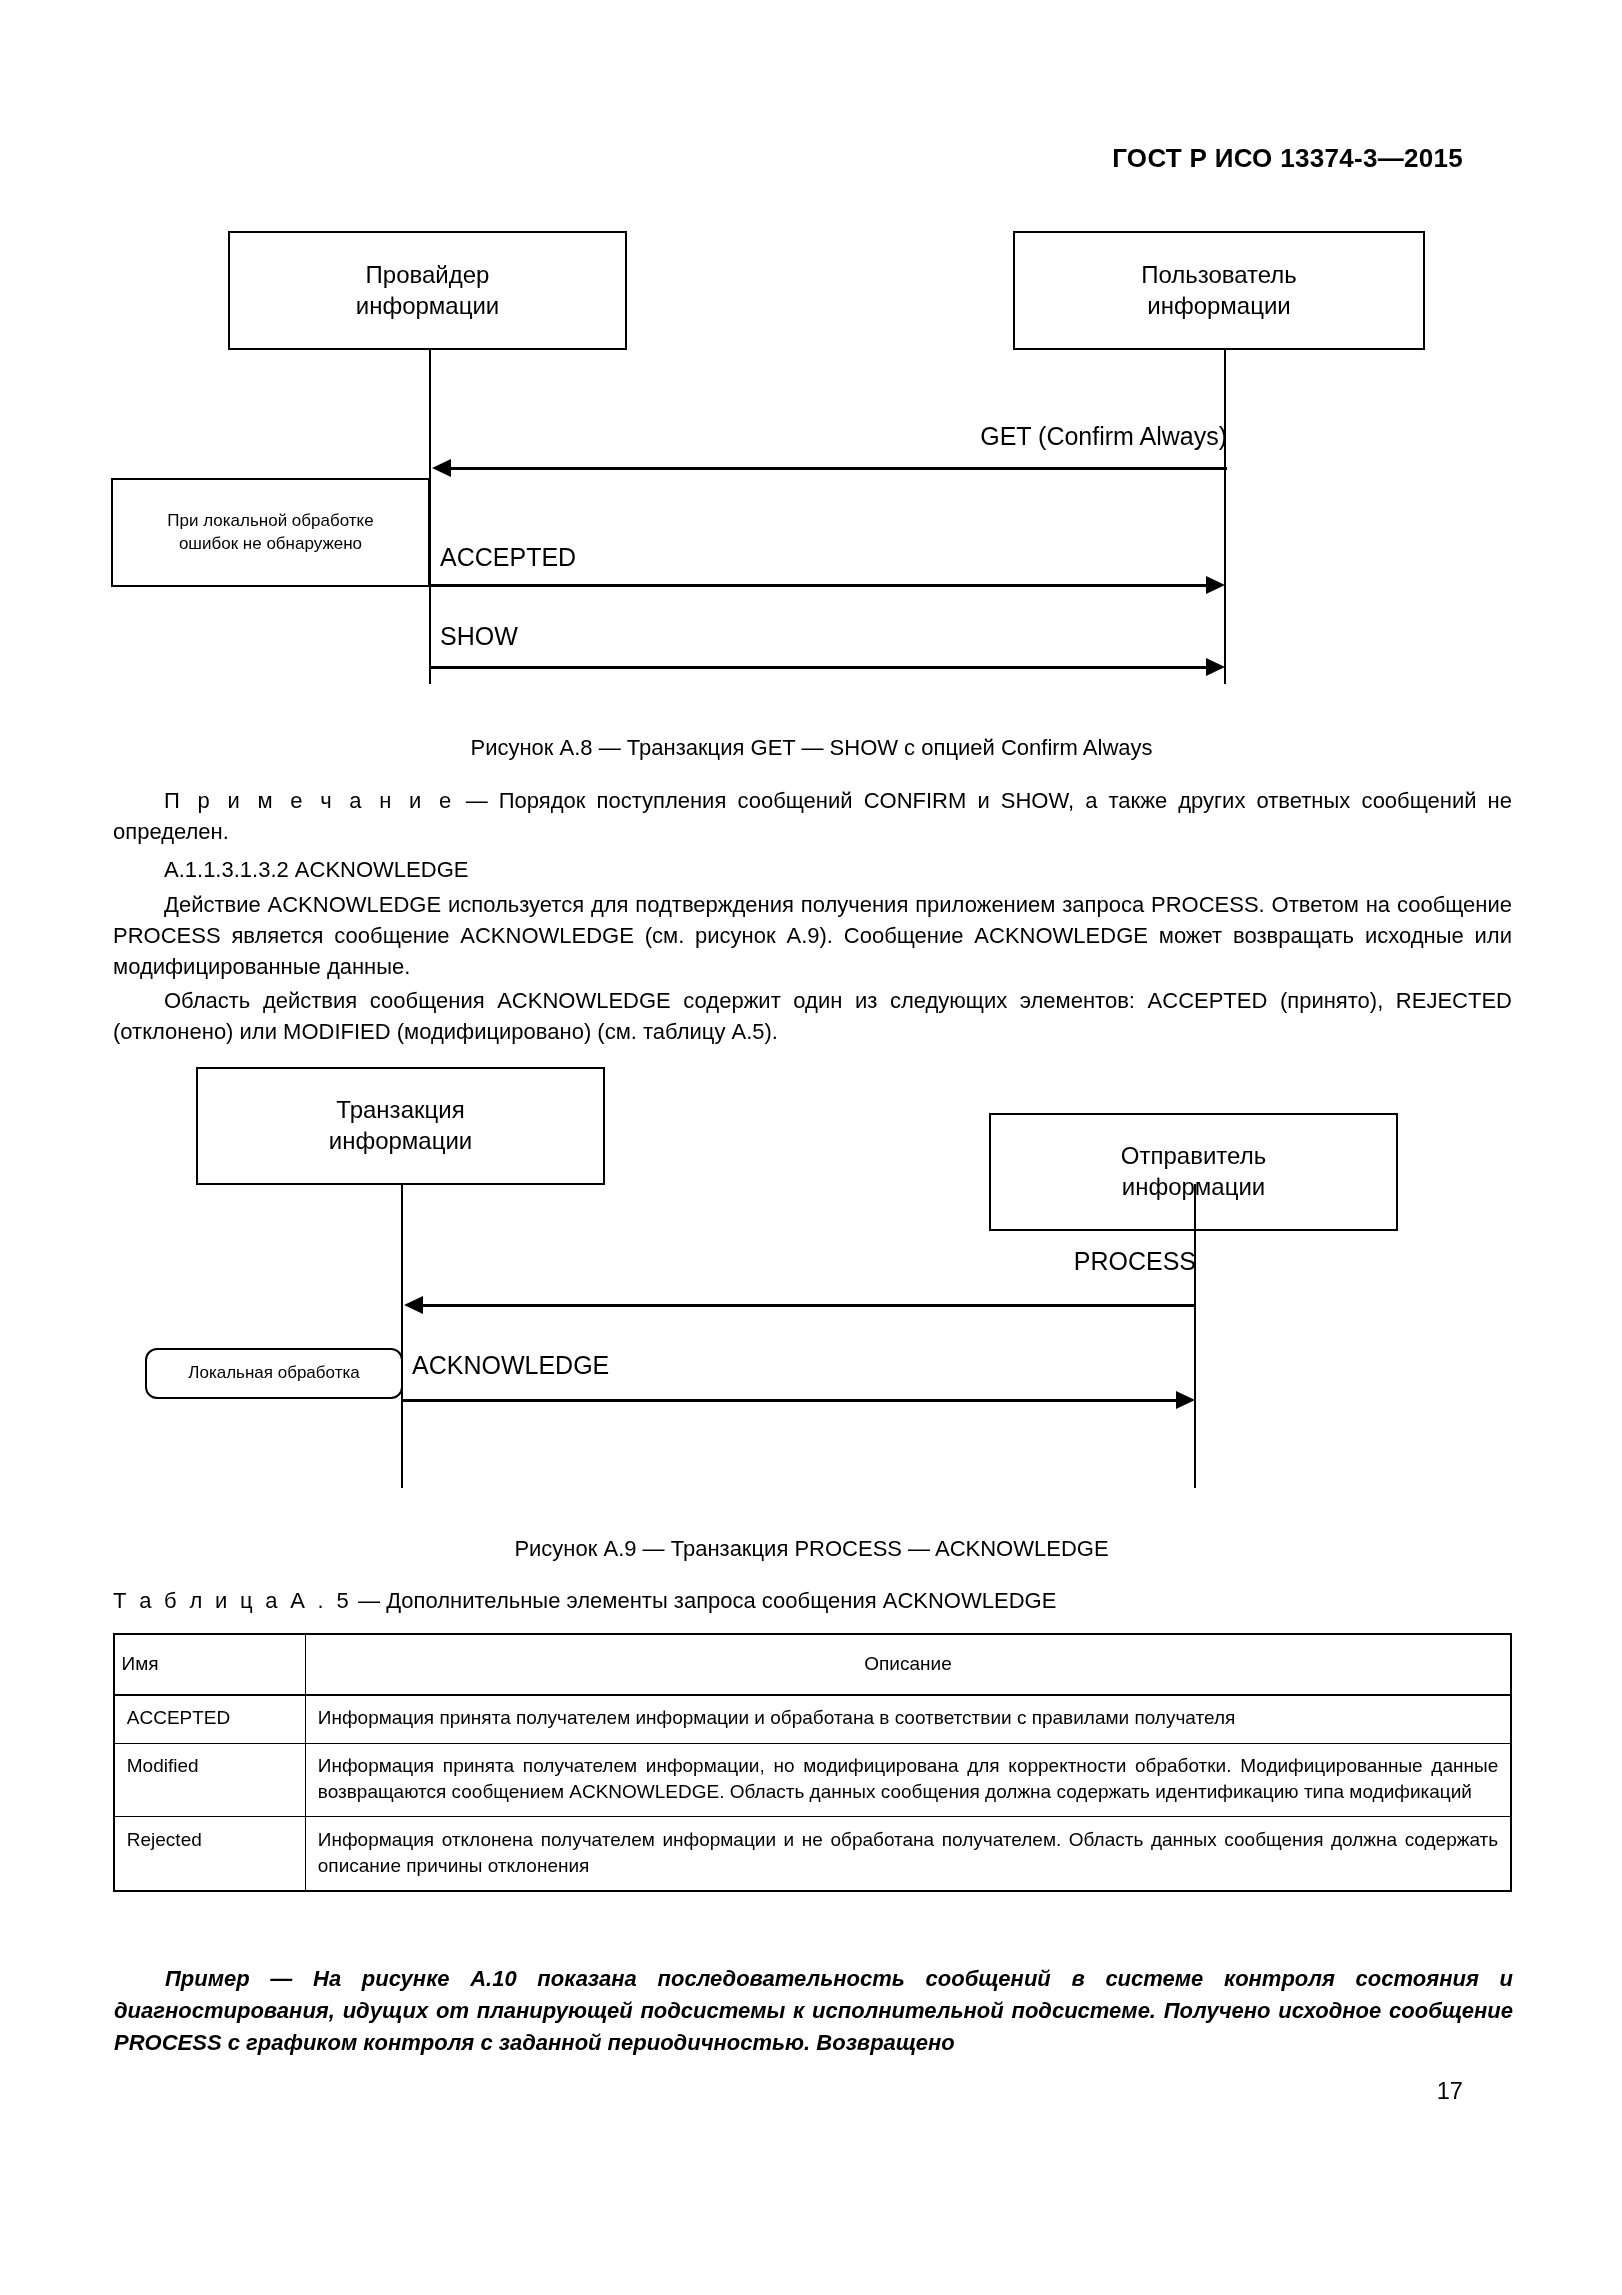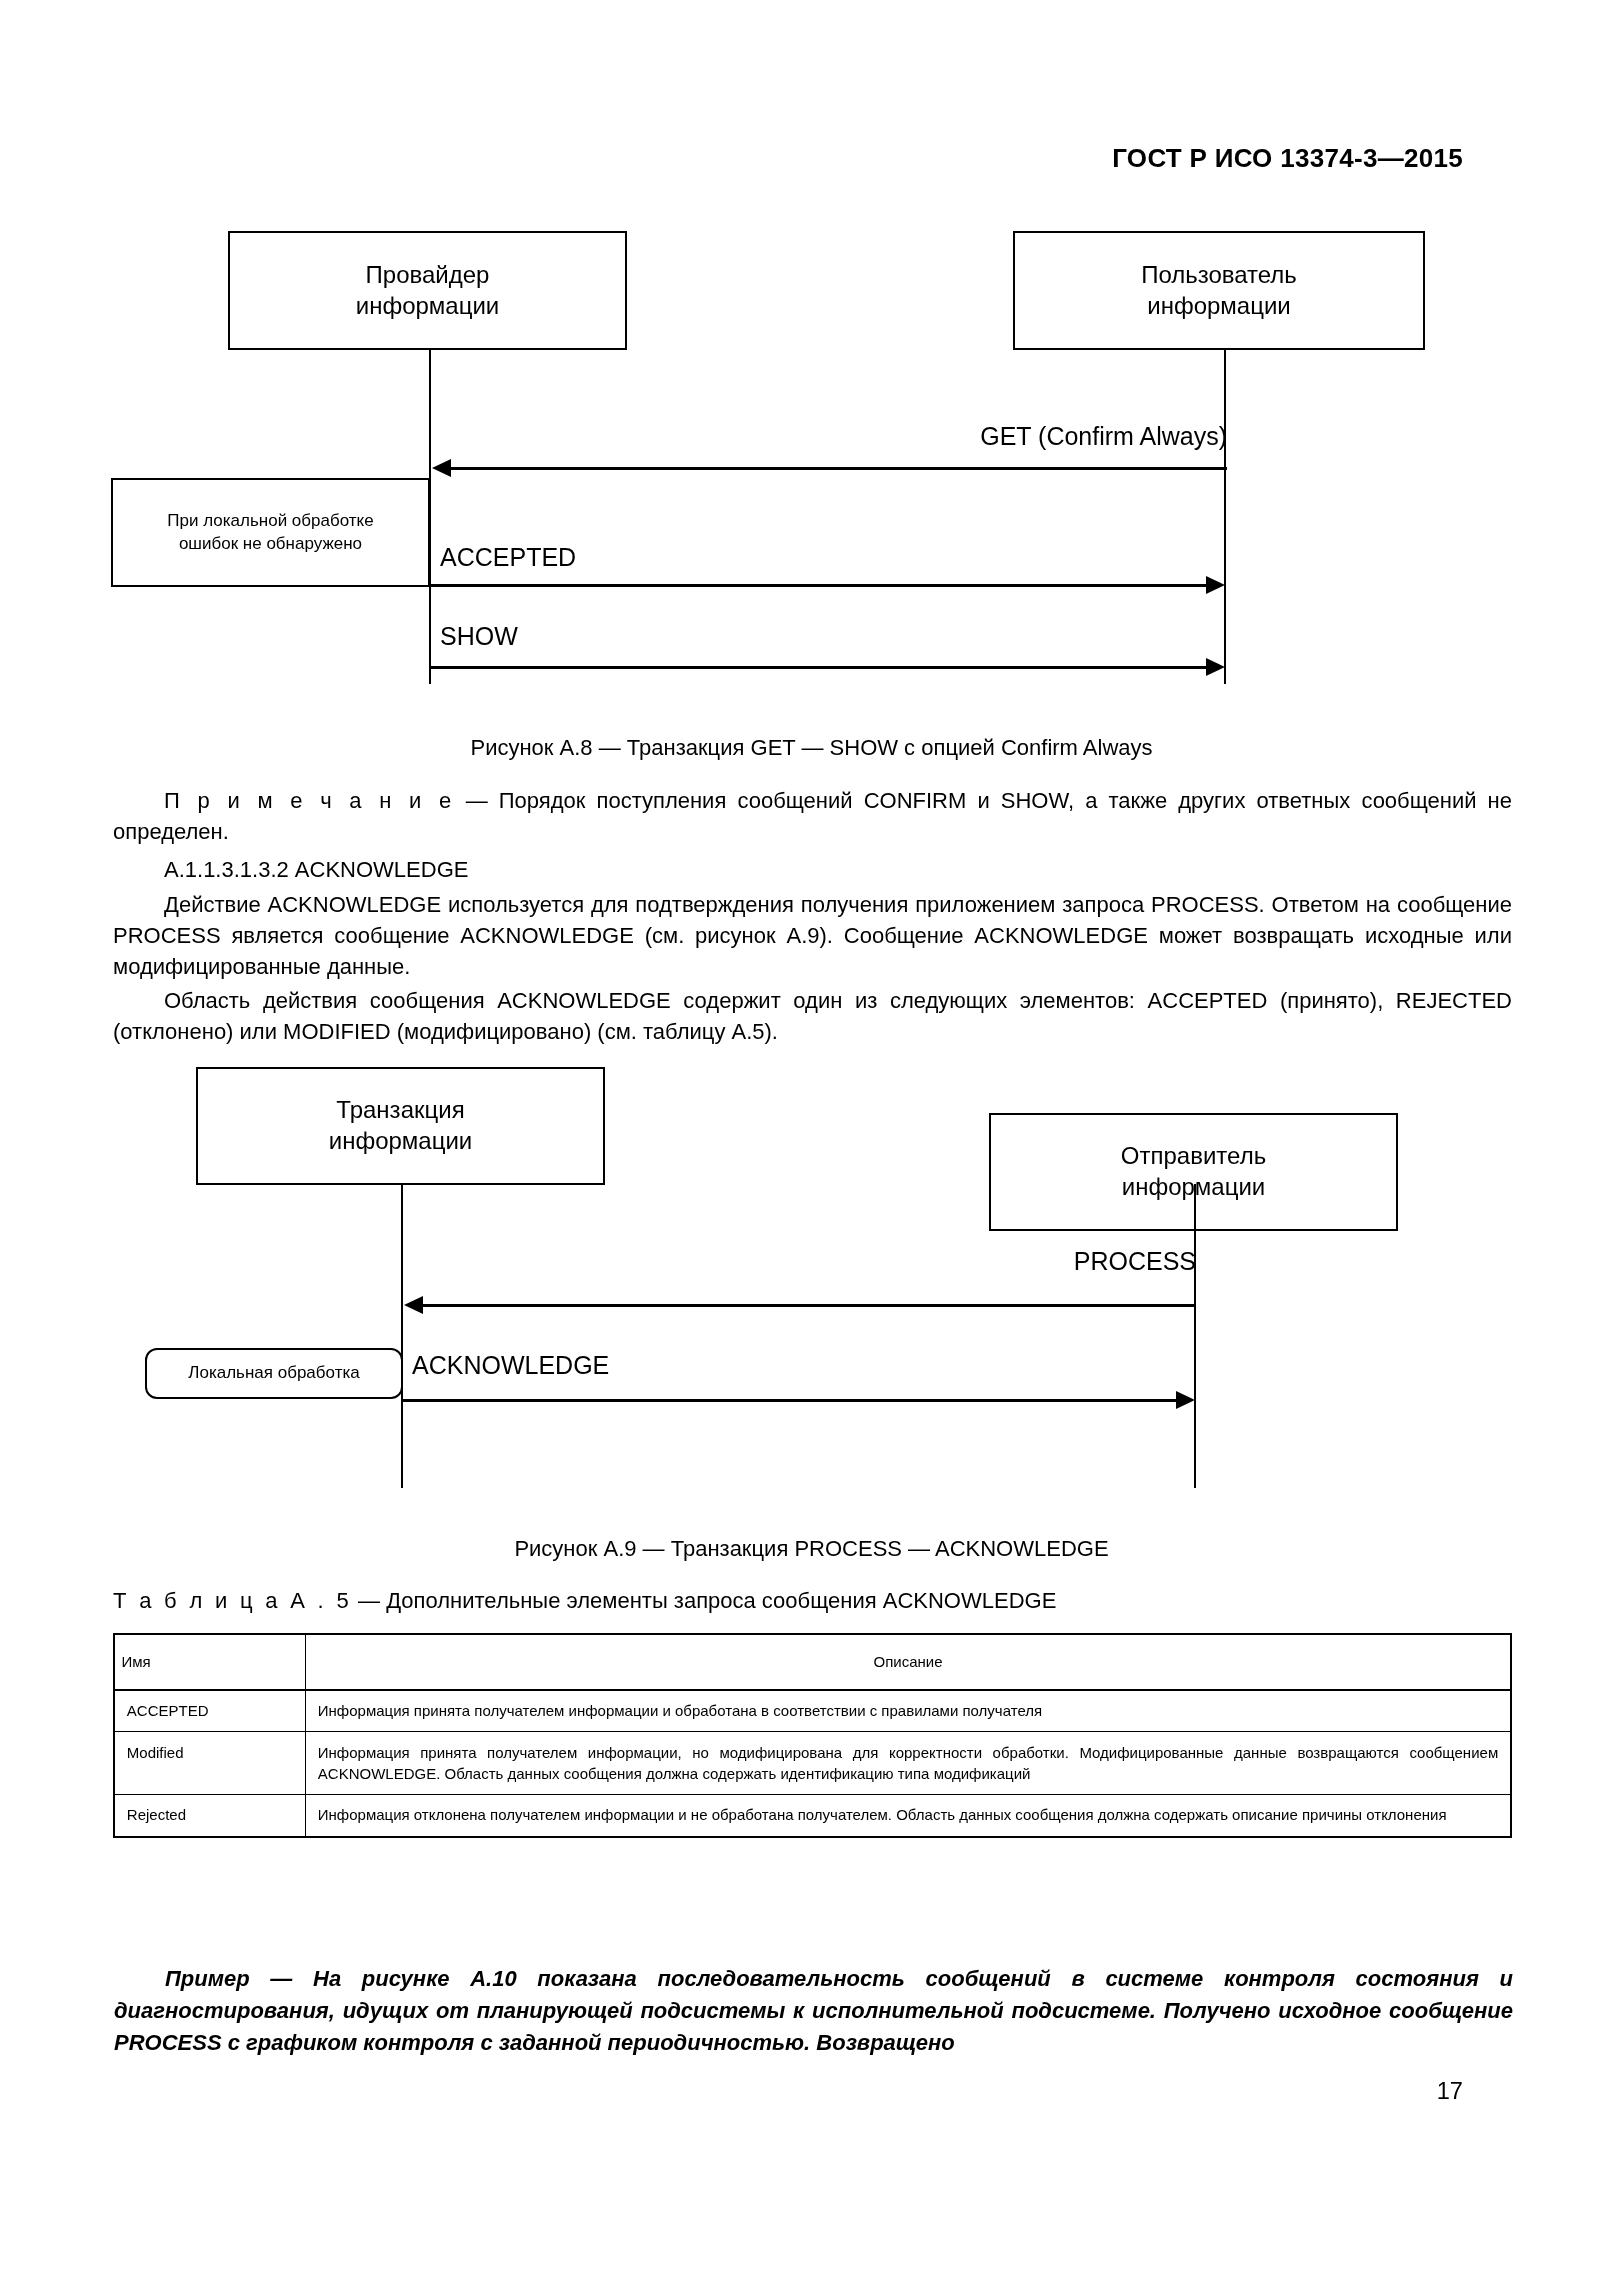--- a/index.html
+++ b/index.html
@@ -117,21 +117,21 @@
     font-size: 22px;
     white-space: nowrap;
   }
 
   
   .tbl {
     position: absolute;
     left: 113px;
     width: 1399px;
     border-collapse: collapse;
-    font-size: 15px;
+    font-size: 19px;
     line-height: 1.4;
     table-layout: fixed;
   }
   .tbl td, .tbl th {
     border: 1.3px solid #000;
     padding: 9.2px 11.8px 10.5px 11.8px;
     vertical-align: top;
     font-weight: normal;
   }
   .tbl thead th {

